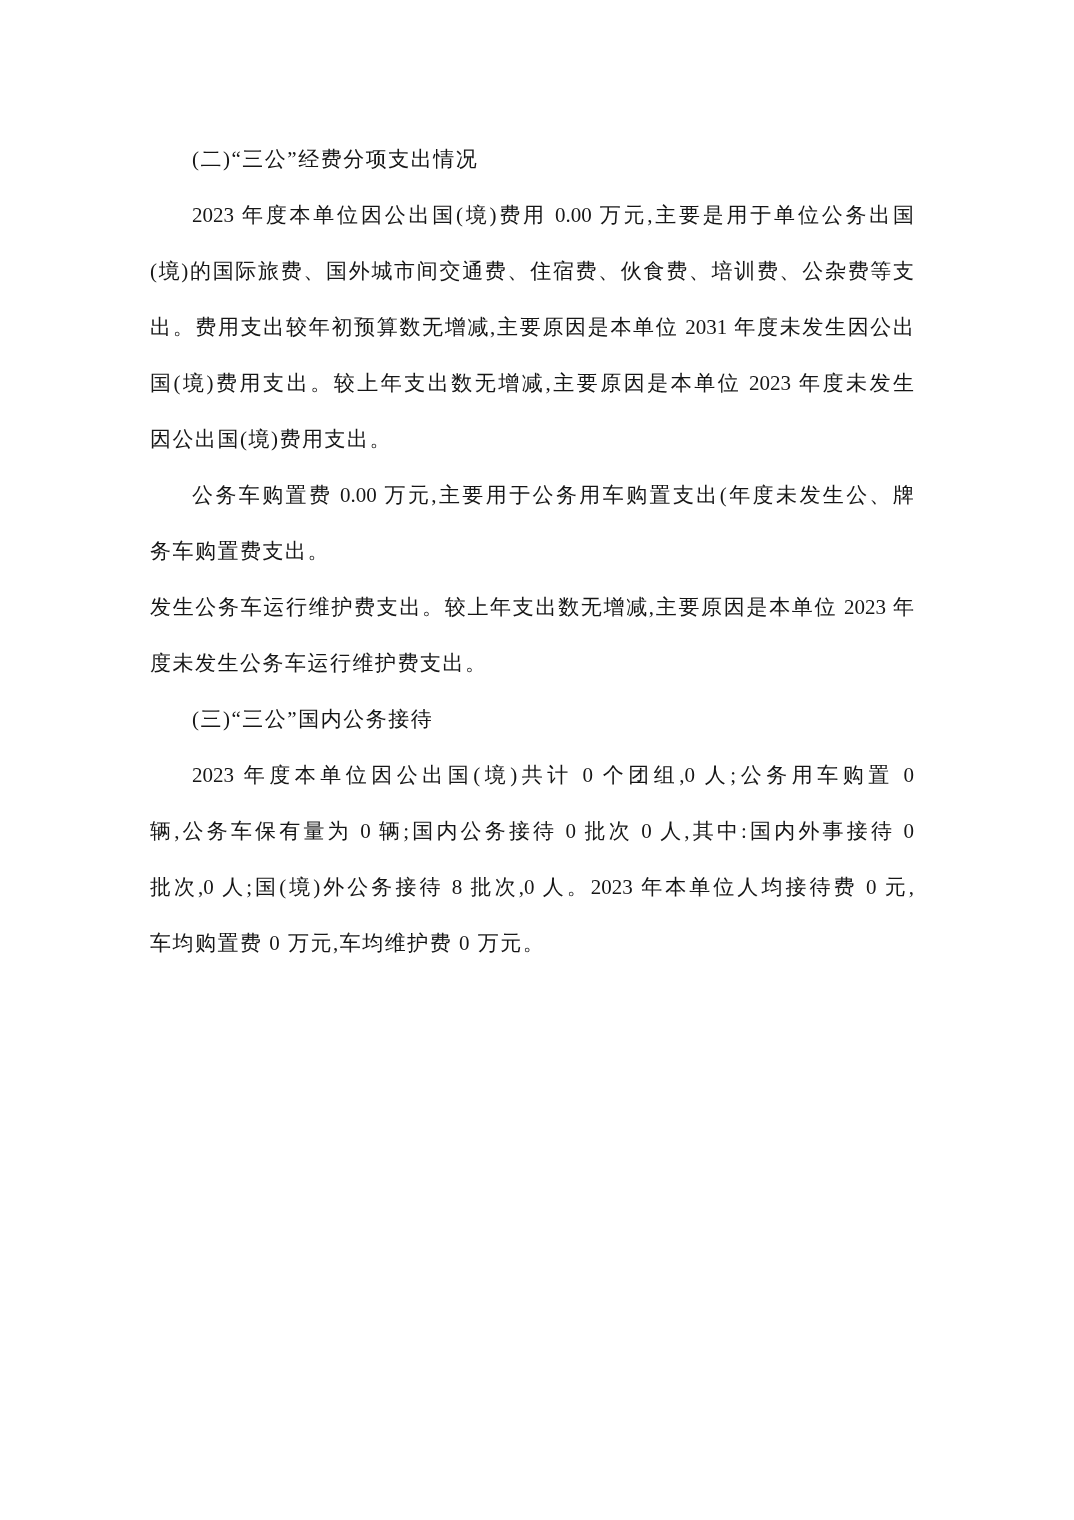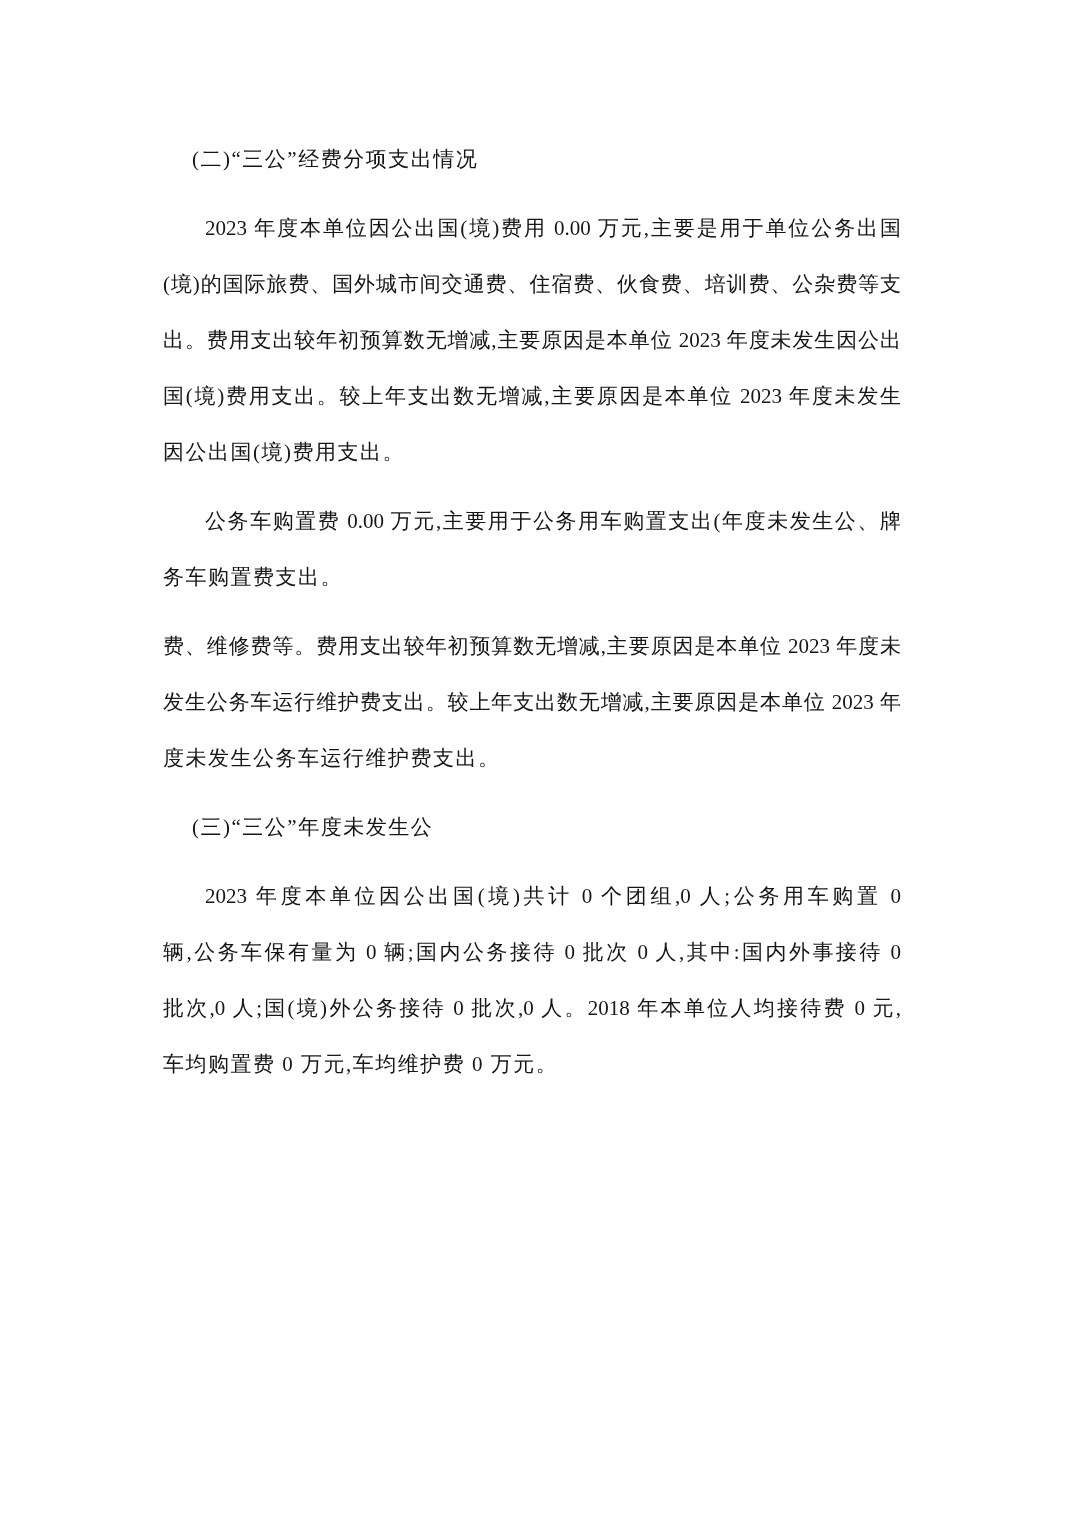--- a/index.html
+++ b/index.html
@@ -20,21 +20,21 @@
     background: #ffffff;
     color: #161616;
     font-family: "Liberation Serif", "DejaVu Serif", serif;
     font-size: 21px;
     line-height: 56px;
   }
   .doc-body {
     width: 764px;
   }
   .paragraph {
-    margin: 13px;
+    margin: 0;
   }
   .line {
     height: 56px;
     overflow: hidden;
     text-align: justify;
     text-align-last: justify;
   }
   .line.first {
     padding-left: 2em;
   }
@@ -52,34 +52,33 @@
 </style>
 </head>
 <body>
 
 <div class="page">
   <div class="doc-body" id="doc-body">
       <div class="line heading">(二)“三公”经费分项支出情况</div>
       <div class="paragraph">
         <div class="line first">2023 年度本单位因公出国(境)费用 0.00 万元,主要是用于单位公务出国</div>
         <div class="line">(境)的国际旅费、国外城市间交通费、住宿费、伙食费、培训费、公杂费等支</div>
-        <div class="line">出。费用支出较年初预算数无增减,主要原因是本单位 2023 年度未发生因公出</div>
+        <div class="line">出。费用支出较年初预算数无增减,主要原因是本单位 2031 年度未发生因公出</div>
         <div class="line">国(境)费用支出。较上年支出数无增减,主要原因是本单位 2023 年度未发生</div>
         <div class="line final">因公出国(境)费用支出。</div>
       </div>
       <div class="paragraph">
         <div class="line first">公务车购置费 0.00 万元,主要用于公务用车购置支出(年度未发生公、牌</div>
         <div class="line final">务车购置费支出。</div>
       </div>
       <div class="paragraph">
-        <div class="line">费、维修费等。费用支出较年初预算数无增减,主要原因是本单位 2023 年度未</div>
         <div class="line">发生公务车运行维护费支出。较上年支出数无增减,主要原因是本单位 2023 年</div>
         <div class="line final">度未发生公务车运行维护费支出。</div>
       </div>
-      <div class="line heading">(三)“三公”年度未发生公</div>
+      <div class="line heading">(三)“三公”国内公务接待</div>
       <div class="paragraph">
         <div class="line first">2023 年度本单位因公出国(境)共计 0 个团组,0 人;公务用车购置 0</div>
         <div class="line">辆,公务车保有量为 0 辆;国内公务接待 0 批次 0 人,其中:国内外事接待 0</div>
-        <div class="line">批次,0 人;国(境)外公务接待 0 批次,0 人。2018 年本单位人均接待费 0 元,</div>
+        <div class="line">批次,0 人;国(境)外公务接待 8 批次,0 人。2023 年本单位人均接待费 0 元,</div>
         <div class="line final">车均购置费 0 万元,车均维护费 0 万元。</div>
       </div>
     </div>
 </div>
 
 </body></html>

